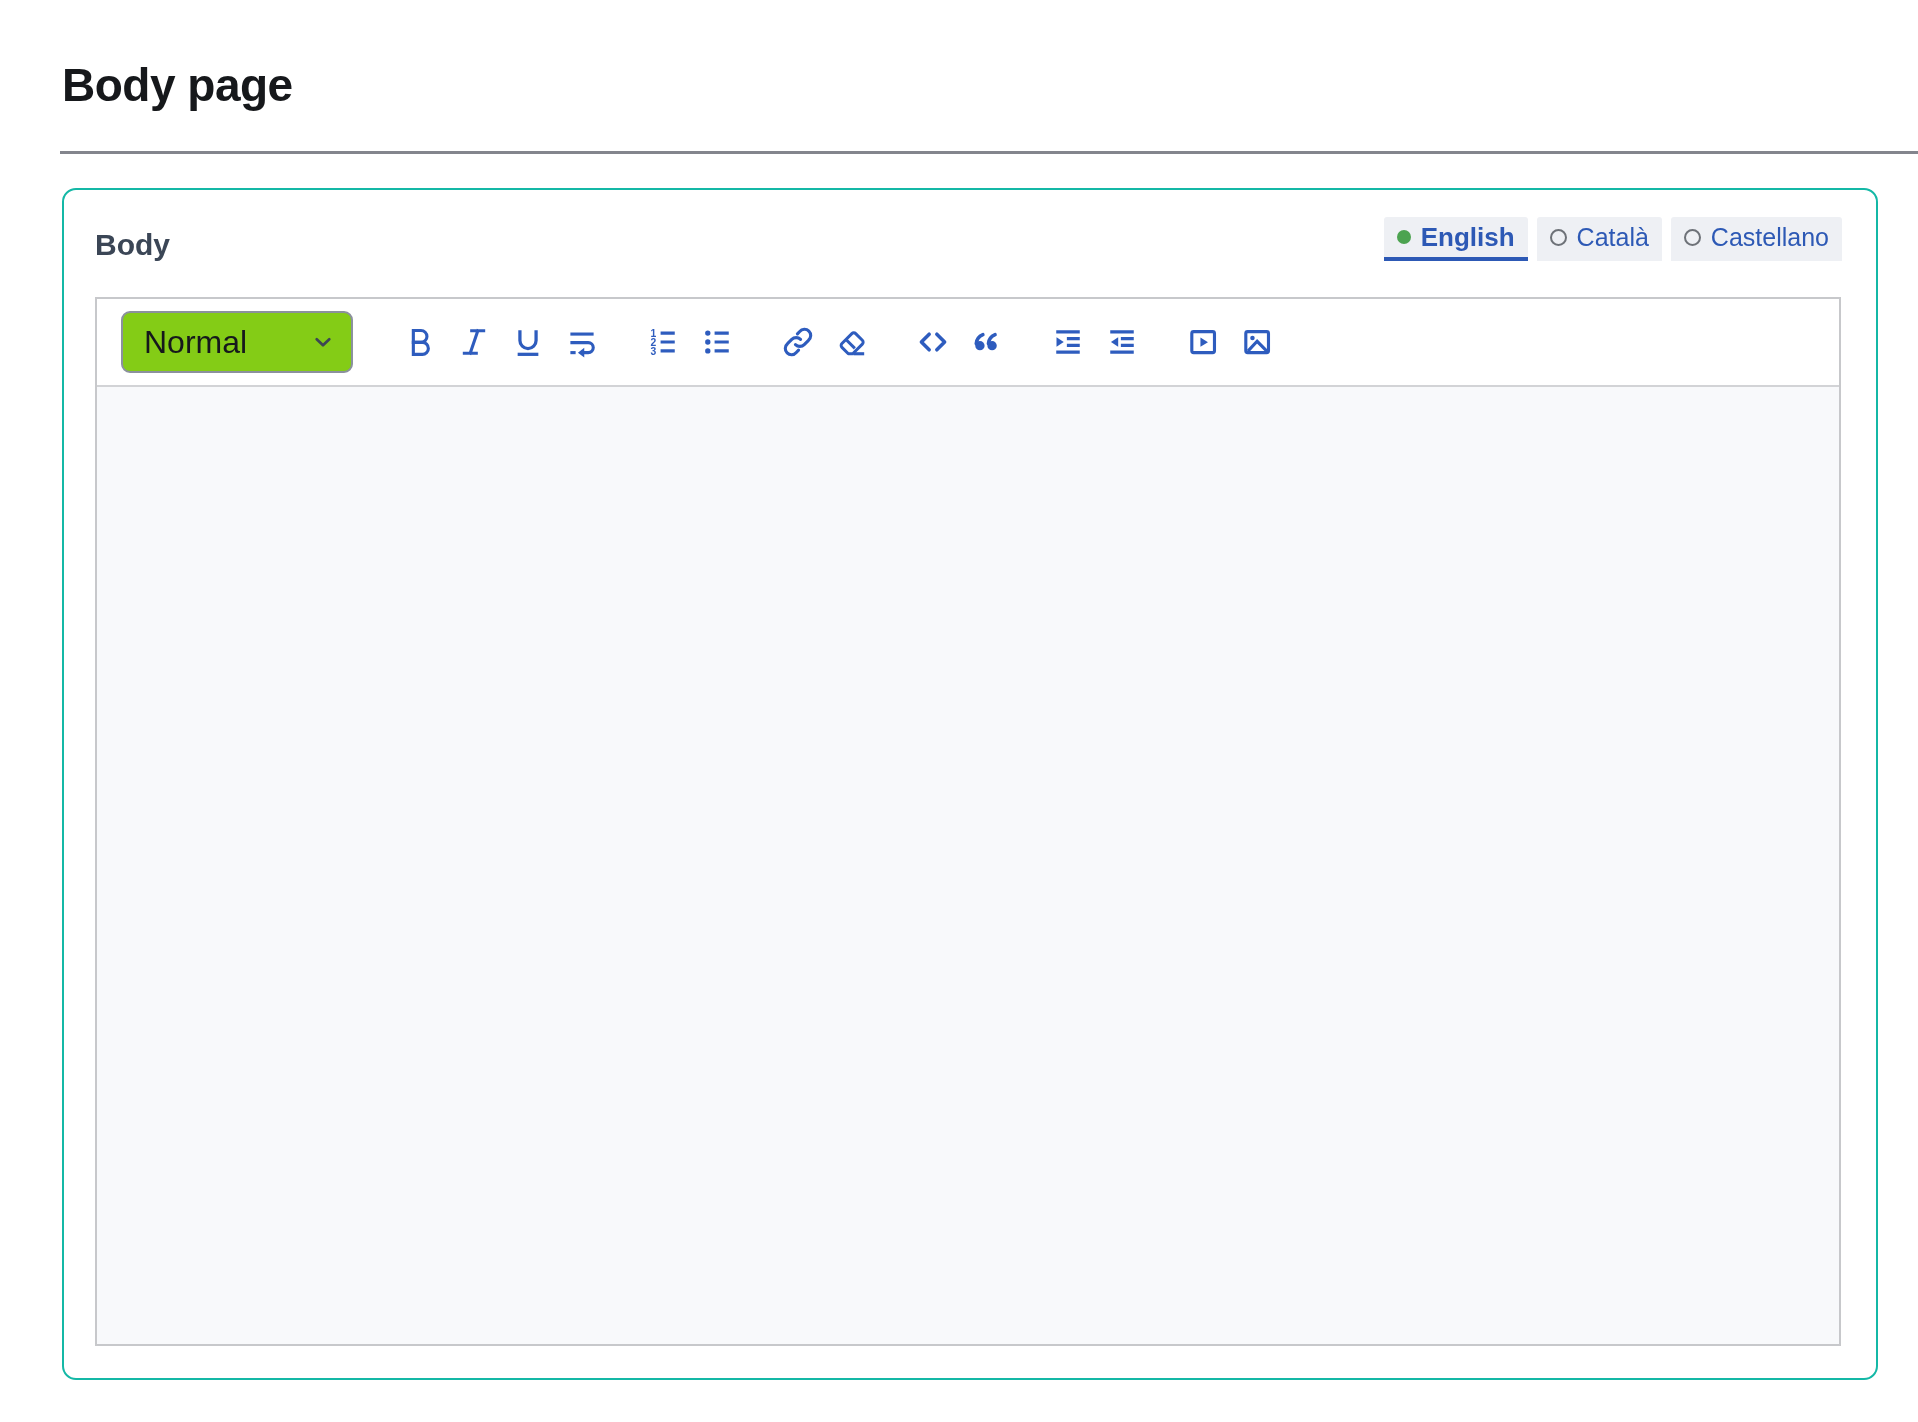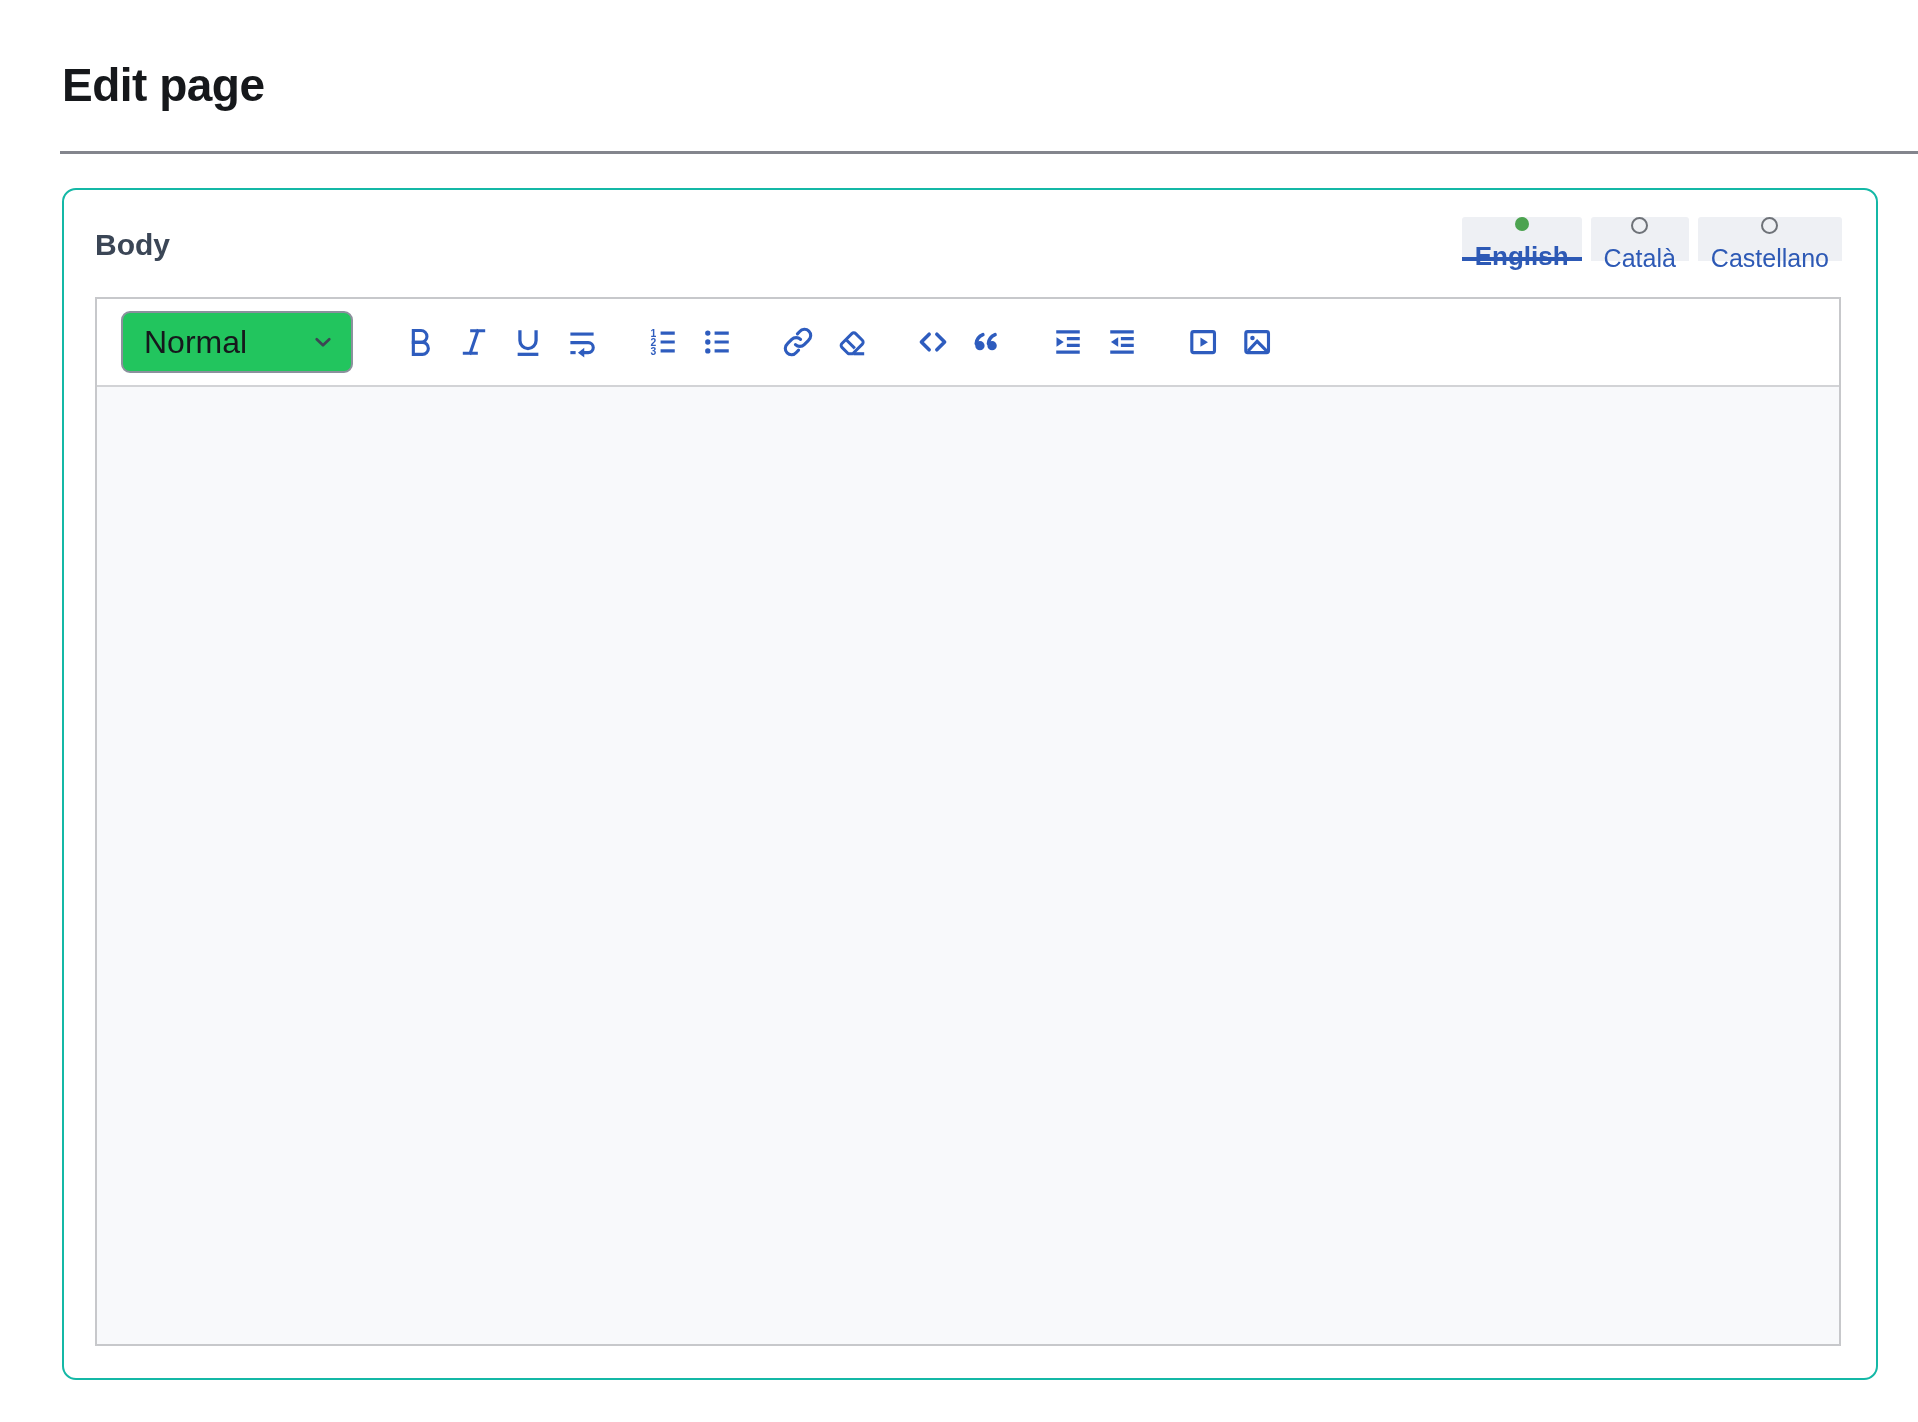--- a/index.html
+++ b/index.html
@@ -35,21 +35,21 @@
     font-size:30px;font-weight:700;color:var(--label-color);line-height:1;
   }
   .lang-switcher{
     position:absolute;right:34px;top:27px;display:flex;gap:9px;align-items:flex-start;
   }
   .lang-chip{
     display:flex;align-items:center;gap:10px;
     height:44px;padding:0 13px;
     background:var(--chip-bg);background-clip:border-box;
     border:none;border-bottom:4px solid transparent;border-radius:3px 3px 0 0;
-    font-family:inherit;font-size:25px;color:var(--blue);cursor:pointer;flex-direction:column;
+    font-family:inherit;font-size:25px;color:var(--blue);cursor:pointer;
   }
   .lang-chip.selected{border-bottom-color:var(--blue);}
   .lang-chip.selected .lang-label{font-weight:700;font-size:26px;}
   .lang-dot{
     width:14px;height:14px;border-radius:50%;background:var(--green);flex:none;
   }
   .lang-radio{
     width:17px;height:17px;border-radius:50%;border:2.5px solid #6e7278;
     background:transparent;flex:none;
   }
@@ -58,21 +58,21 @@
     border:2px solid var(--editor-border);background:#ffffff;
     display:flex;flex-direction:column;
   }
   .toolbar{
     height:88px;flex:none;background:#ffffff;
     border-bottom:2px solid var(--toolbar-divider);
     display:flex;align-items:center;padding-left:24px;
   }
   .format-select{
     width:232px;height:62px;flex:none;
-    border:2px solid #8b919d;border-radius:9px;background:#22c55e;
+    border:2px solid #8b919d;border-radius:9px;background:#84cc16;
     display:flex;align-items:center;justify-content:space-between;
     padding:0 15px 0 21px;cursor:pointer;
     font-family:inherit;font-size:32px;color:#16181c;
   }
   .tb-groups{display:flex;gap:47px;margin-left:50px;align-items:center;}
   .tb-group{display:flex;gap:20px;align-items:center;}
   .tb-btn{
     width:34px;height:34px;padding:0;border:none;background:transparent;
     color:var(--icon-blue);cursor:pointer;
     display:flex;align-items:center;justify-content:center;
@@ -80,21 +80,21 @@
   .tb-btn svg{width:34px;height:34px;display:block;}
   .tb-btn svg text{font-family:"Liberation Sans","DejaVu Sans",sans-serif;}
   .editor-content{
     flex:1;background:var(--content-bg);outline:none;
     font-size:28px;color:#333;padding:20px 24px;
   }
 </style>
 </head>
 <body>
 
-<h1 class="page-title">Edit page</h1>
+<h1 class="page-title">Body page</h1>
 <div class="title-divider"></div>
 
 <section class="panel">
 
   <span class="field-label">Body</span>
 
   <div class="lang-switcher">
     <button class="lang-chip selected">
       <span class="lang-dot"></span>
       <span class="lang-label">English</span>

